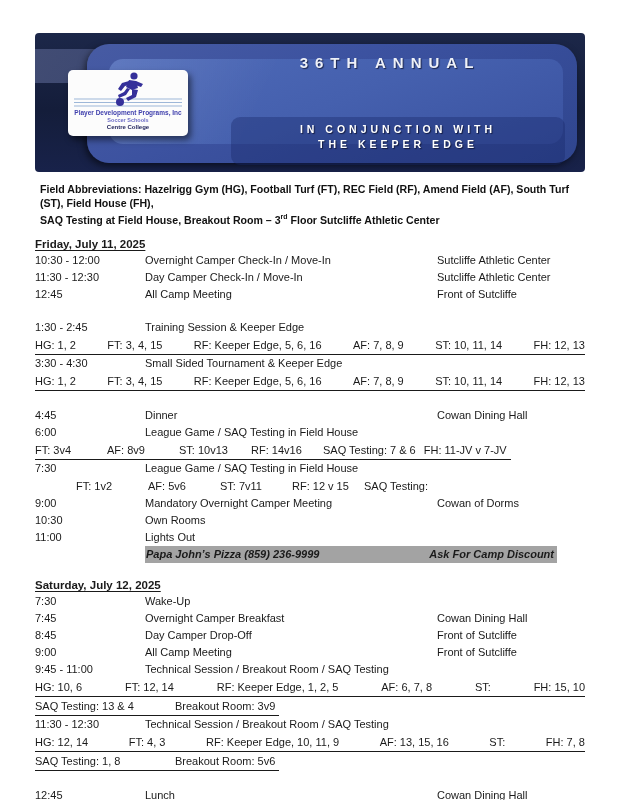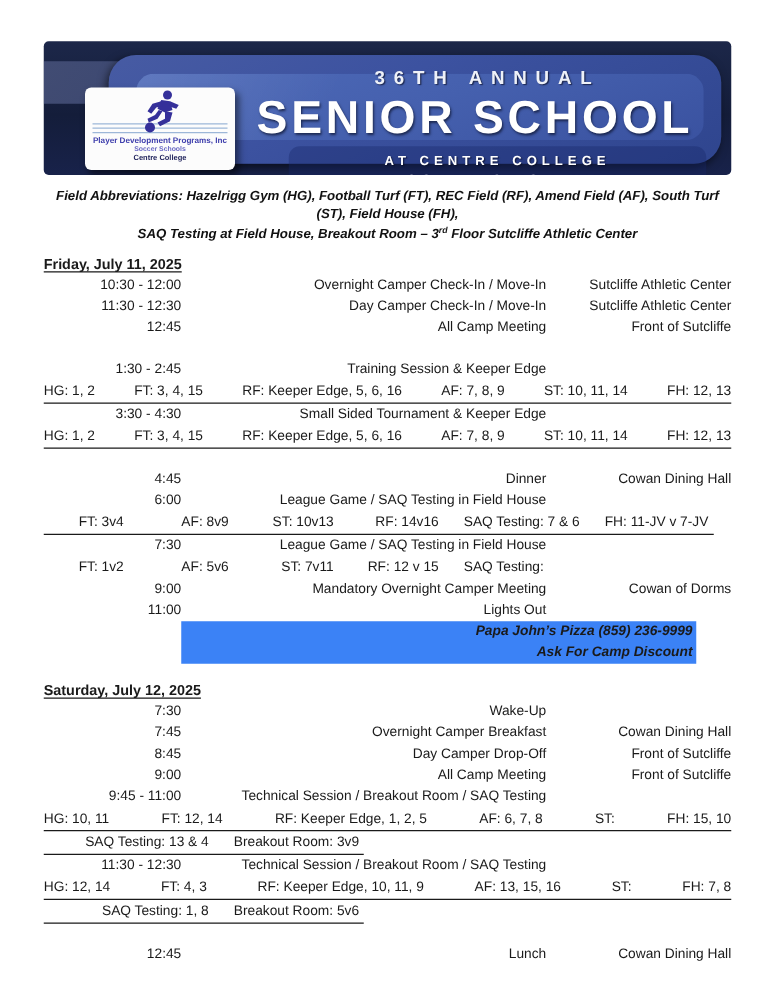--- a/index.html
+++ b/index.html
@@ -4,21 +4,21 @@
 <style>
   html,body { margin:0; padding:0; }
   body {
     width:618px; height:800px; background:#ffffff; overflow:hidden;
     font-family:"Liberation Sans", sans-serif; color:#1a1a1a;
     -webkit-font-smoothing:antialiased;
   }
 
   
   .banner {
-    position:relative; margin:33px 33px 0 35px; height:107px;
+    position:relative; margin:33px 33px 0 35px; height:139px;
     background:linear-gradient(180deg,#1c2749 0%, #141d3a 55%, #18224a 100%);
     border-radius:4px; overflow:hidden;
   }
   .banner-slate {
     position:absolute; left:0; top:16px; width:100%; height:34px;
     background:linear-gradient(100deg,#4b567f 0%, #3d4a7c 45%, rgba(40,52,96,0) 85%);
     opacity:.8;
   }
   .banner-mid {
     position:absolute; left:52px; top:11px; right:8px; bottom:9px; border-radius:22px;
@@ -57,66 +57,64 @@
     display:flex; flex-direction:column; align-items:center; justify-content:flex-start;
     padding-top:1px; box-sizing:border-box;
   }
   .logo svg { display:block; }
   .logo-org  { font-size:6.5px; font-weight:700; color:#4040ad; line-height:7.5px; white-space:nowrap; }
   .logo-sub1 { font-size:5.5px; font-weight:700; color:#6a6ac4; line-height:6.5px; white-space:nowrap; }
   .logo-sub2 { font-size:6px;   font-weight:700; color:#23265e; line-height:8px;   white-space:nowrap; }
 
   
   .abbr {
-    margin:11px 38px 0 40px; text-align:center; font-weight:700;
-    font-size:10.6px; line-height:13.5px; color:#111;font-style:italic;
+    margin:11px 38px 0 40px; text-align:left; font-weight:700;
+    font-size:10.6px; line-height:13.5px; color:#111;
   }
   .abbr sup { font-size:7px; }
 
   
   .schedule { margin:9px 33px 0 35px; }
   .day-heading {
     font-size:11.5px; font-weight:700; text-decoration:underline;
     text-underline-offset:2px; line-height:16px; margin-top:2px;
   }
   .day-section + .day-section { margin-top:14px; }
 
-  .row { min-height:17px; line-height:17px; font-size:11px;text-align:right; }
+  .row { min-height:17px; line-height:17px; font-size:11px; }
   .spacer { height:16px; }
 
   .event { display:grid; grid-template-columns:110px 292px 1fr; }
   .event .time, .event .desc, .event .loc { white-space:nowrap; }
 
-  .f-row { display:flex; gap:20px; line-height:16px; padding-top:1px; }
+  .f-row { display:flex; gap:8px; line-height:16px; padding-top:1px; }
   .f-row span { min-width:64px; white-space:nowrap; }
   .f-full { justify-content:space-between; border-bottom:1px solid #1a1a1a; }
   .f-full span { min-width:0; }
   .f-fit  { width:fit-content; border-bottom:1px solid #1a1a1a; padding-right:4px; }
-  .f-plain{ width:fit-content; }
+  .f-plain{ width:fit-content;margin-left:41px; }
   .f-fit.two span:first-child { min-width:132px; }
 
   .highlight { display:grid; grid-template-columns:110px 1fr; }
   .highlight-bar {
     width:412px; display:flex; justify-content:space-between;
     font-style:italic; font-weight:600; padding:0 3px 0 1px; box-sizing:border-box;
   }
 </style>
 </head>
 <body>
 
 <div class="banner">
   <div class="banner-slate"></div>
   <div class="banner-mid"></div>
   <div class="banner-inner"></div>
   <div class="banner-subband"></div>
 
   <div class="banner-title-top">36TH ANNUAL</div>
-  <div class="banner-title-main">SENIOR SCHOOL</div>
   <div class="banner-subtitle">
-    <div>AT CENTRE COLLEGE</div>
     <div>IN CONJUNCTION WITH</div>
     <div>THE KEEPER EDGE</div>
   </div>
 
   <div class="logo">
     <svg width="112" height="38" viewBox="0 0 112 38">
       <g stroke="#9db7d8" stroke-width="1">
         <line x1="2" y1="28" x2="110" y2="28"></line>
         <line x1="2" y1="31.5" x2="110" y2="31.5"></line>
         <line x1="2" y1="35" x2="110" y2="35"></line>
@@ -217,27 +215,32 @@
         <span>ST: 7v11</span>
         <span>RF: 12 v 15</span>
         <span>SAQ Testing:</span>
       </div>
       <div class="row event">
         <span class="time">9:00</span>
         <span class="desc">Mandatory Overnight Camper Meeting</span>
         <span class="loc">Cowan of Dorms</span>
       </div>
       <div class="row event">
+        <span class="time">10:30</span>
+        <span class="desc">Own Rooms</span>
+        <span class="loc"></span>
+      </div>
+      <div class="row event">
         <span class="time">11:00</span>
         <span class="desc">Lights Out</span>
         <span class="loc"></span>
       </div>
       <div class="row highlight">
         <span class="time"></span>
-        <div class="highlight-bar" style="background: #3b82f6; flex-direction: column;">
+        <div class="highlight-bar" style="background: #a3a3a3;">
           <span>Papa John’s Pizza (859) 236-9999</span>
           <span>Ask For Camp Discount</span>
         </div>
       </div>
     </div>
     <div class="day-section">
       <div class="day-heading">Saturday, July 12, 2025</div>
       <div class="row event">
         <span class="time">7:30</span>
         <span class="desc">Wake-Up</span>
@@ -257,21 +260,21 @@
         <span class="time">9:00</span>
         <span class="desc">All Camp Meeting</span>
         <span class="loc">Front of Sutcliffe</span>
       </div>
       <div class="row event">
         <span class="time">9:45 - 11:00</span>
         <span class="desc">Technical Session / Breakout Room / SAQ Testing</span>
         <span class="loc"></span>
       </div>
       <div class="row f-row f-full">
-        <span>HG: 10, 11</span>
+        <span>HG: 10, 6</span>
         <span>FT: 12, 14</span>
         <span>RF: Keeper Edge, 1, 2, 5</span>
         <span>AF: 6, 7, 8</span>
         <span>ST:</span>
         <span>FH: 15, 10</span>
       </div>
       <div class="row f-row f-fit two">
         <span>SAQ Testing: 13 &amp; 4</span>
         <span>Breakout Room: 3v9</span>
       </div>

